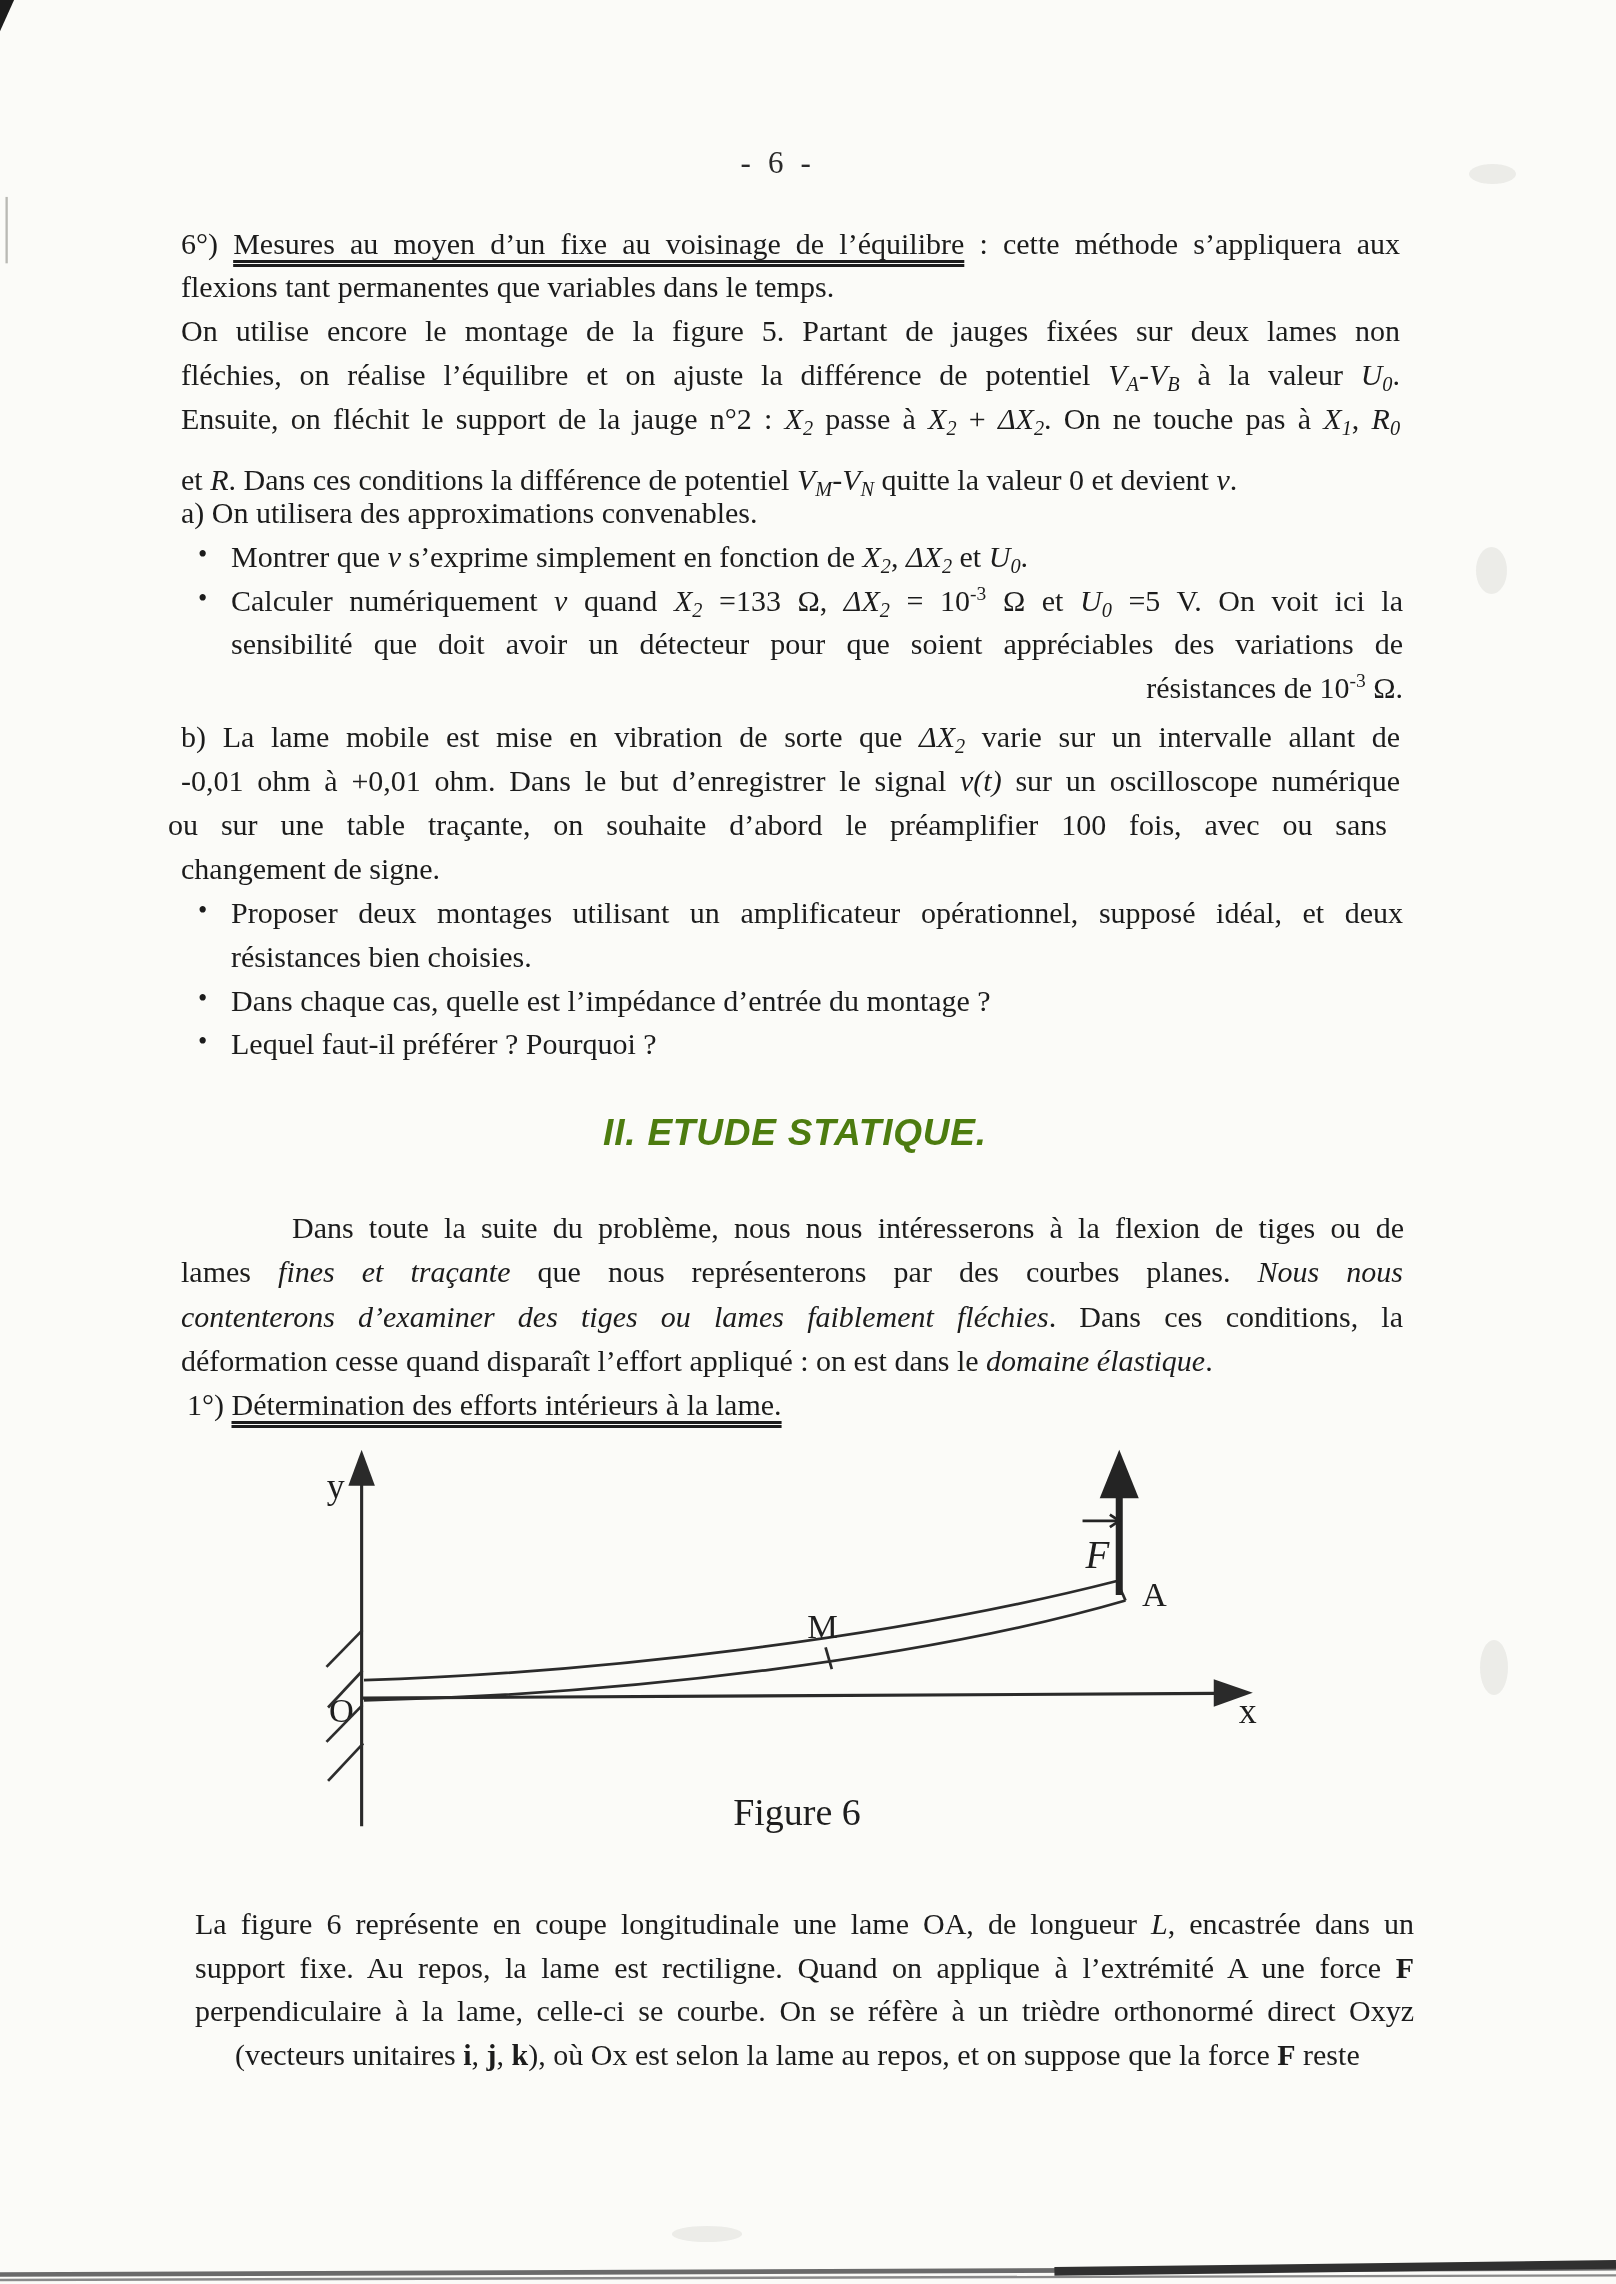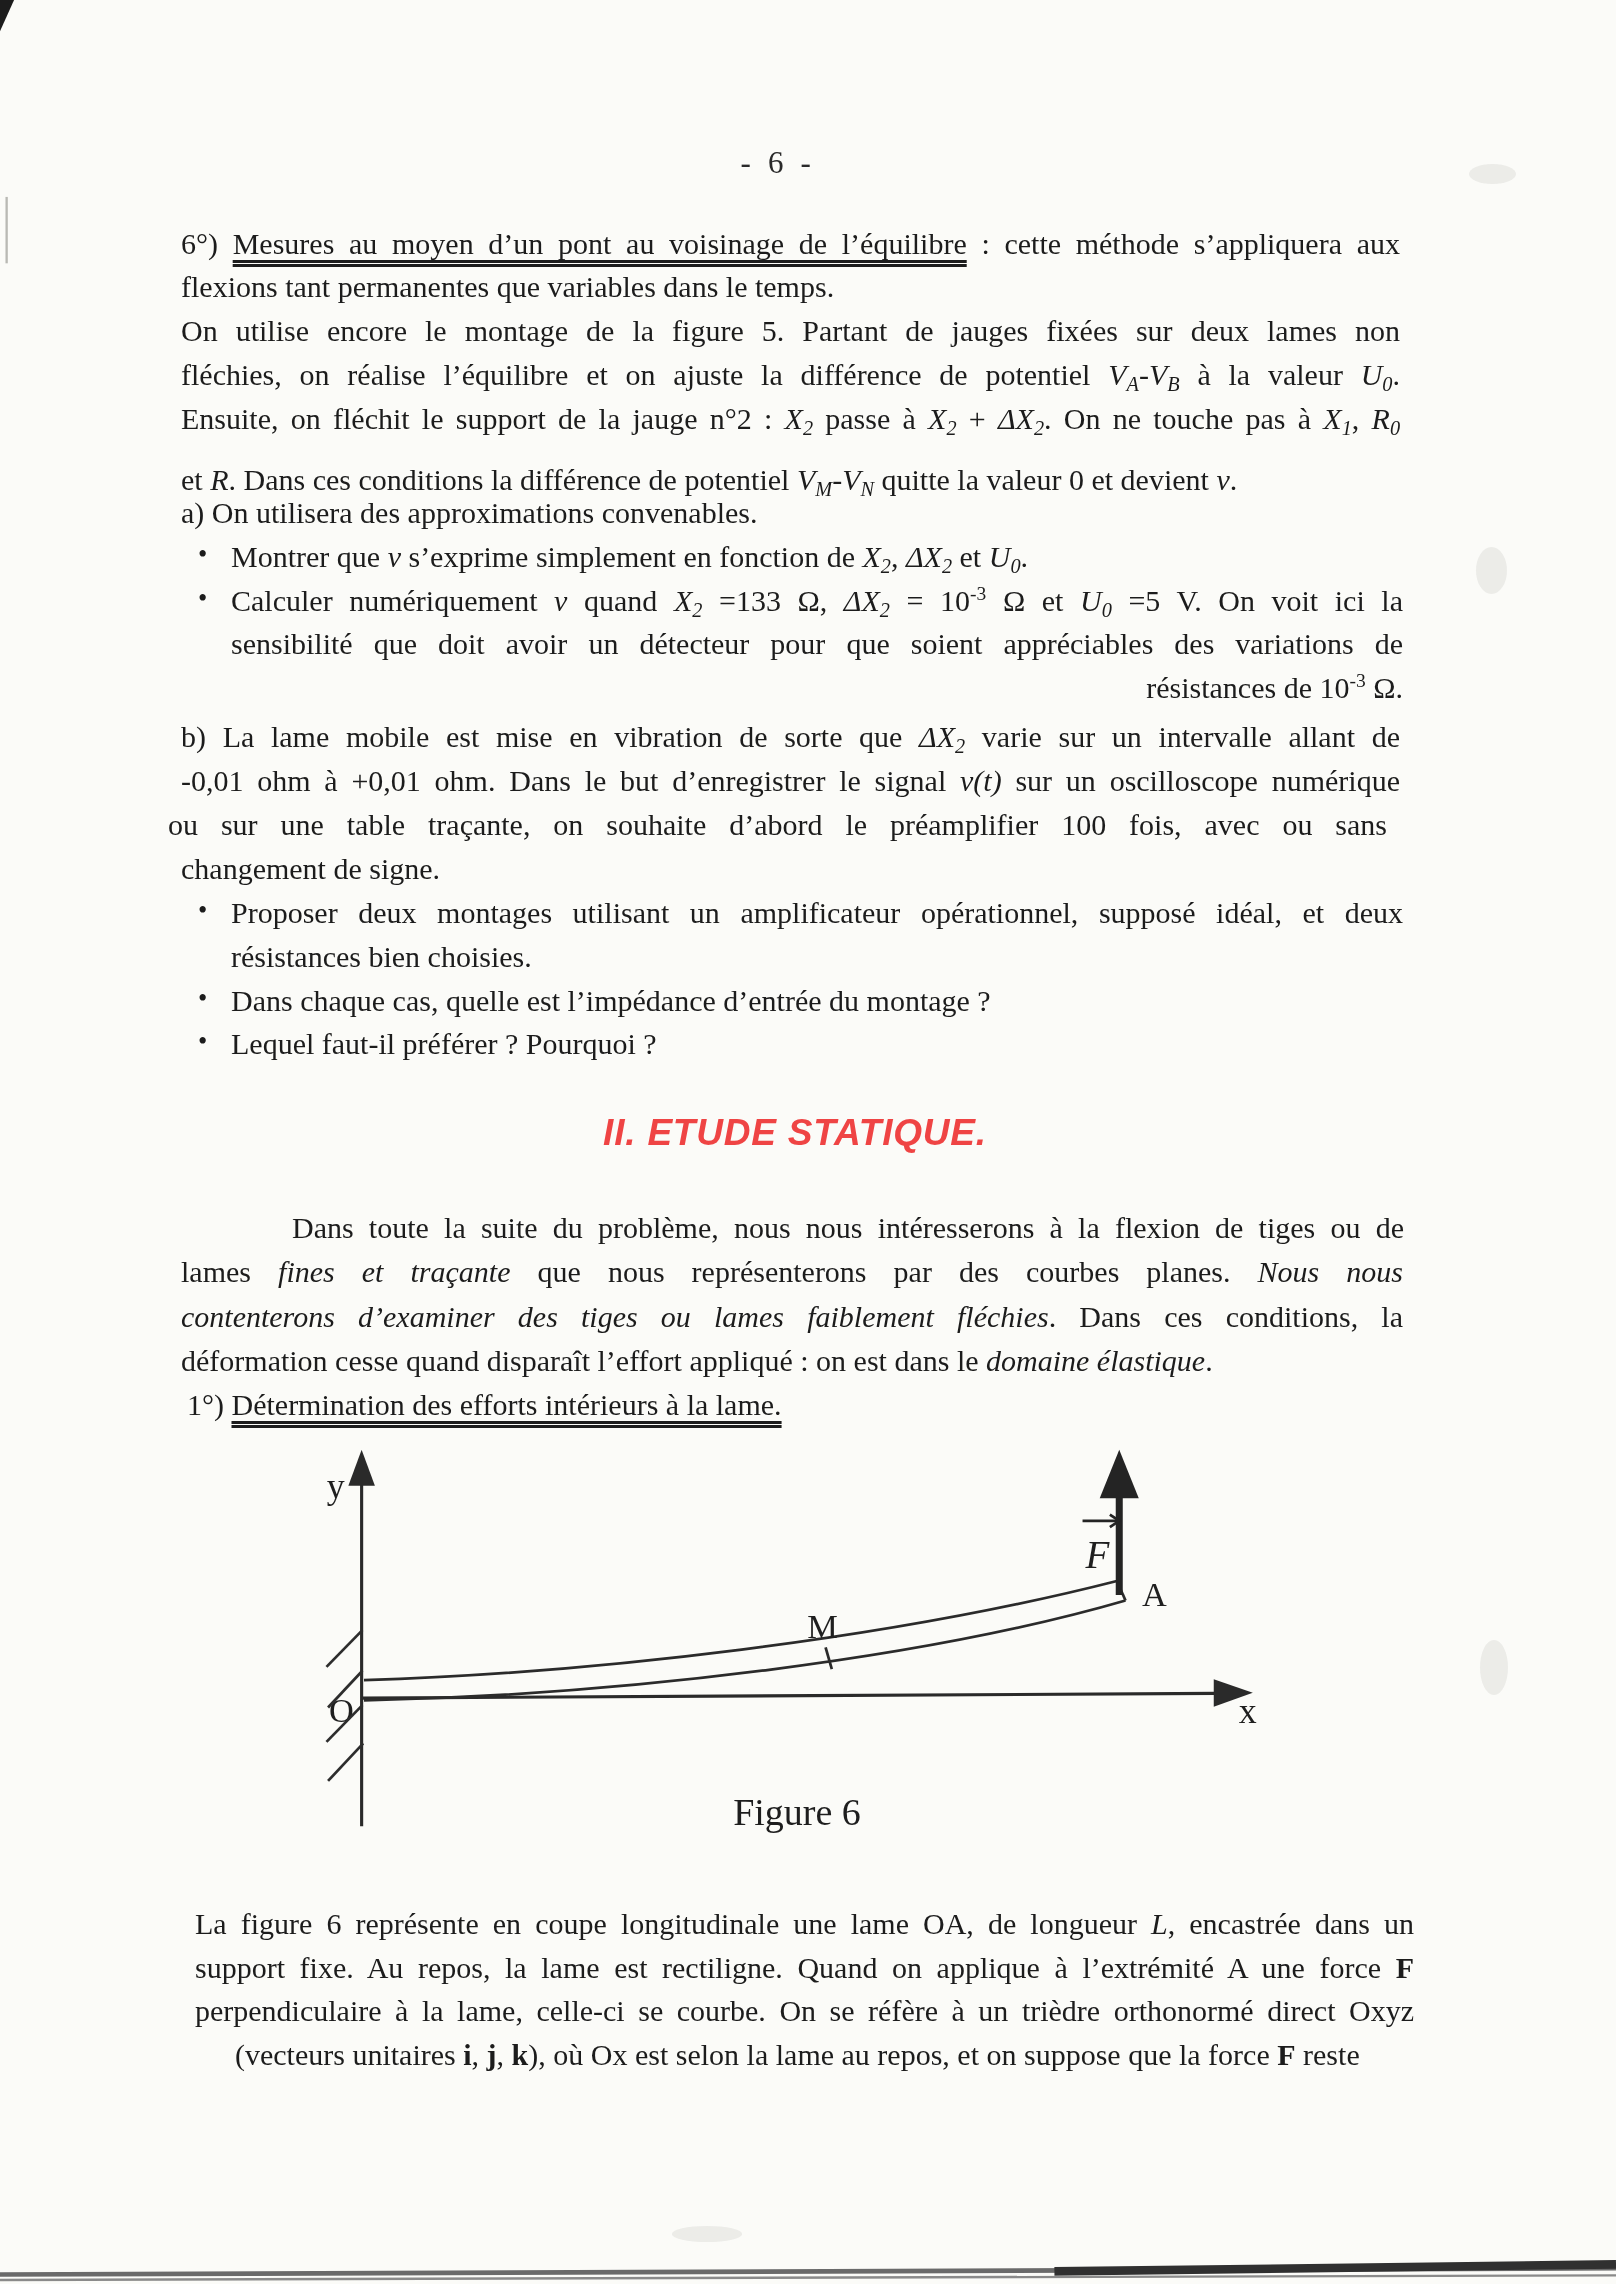--- a/index.html
+++ b/index.html
@@ -15,32 +15,32 @@
   .j{text-align:justify;text-align-last:justify;}
   i{font-style:italic;}
   b{font-weight:bold;}
   u{text-decoration-line:underline;text-decoration-style:double;text-decoration-thickness:3.1px;text-underline-offset:5.5px;}
   sub{font-size:20.3px;vertical-align:-6.2px;line-height:0;}
   sup{font-size:19.5px;vertical-align:11px;line-height:0;}
   .blt{position:absolute;left:-33px;top:-2.3px;font-size:26.6px;}
   .pageno{position:absolute;font-size:31px;letter-spacing:4.7px;color:#2a2a2a;}
   .h2{
     position:absolute;font-family:"Liberation Sans", sans-serif;
-    font-weight:bold;font-style:italic;font-size:37px;color:#ef4444;letter-spacing:0.8px;
+    font-weight:bold;font-style:italic;font-size:37px;color:#4d7c0f;letter-spacing:0.8px;
   }
   .figcap{position:absolute;font-size:38px;color:#1e1e1e;}
   .smudge{position:absolute;background:#d9d9d4;opacity:.45;border-radius:50%;}
   svg{position:absolute;left:0;top:0;}
 </style>
 </head>
 <body>
 
 <div class="pageno" style="left:700px;top:145px;width:156px;text-align:center;">- 6 -</div>
 
-<div class="ln j" style="left:181px;top:223px;width:1219px;">6°)  <u>Mesures au moyen d’un pont au voisinage de l’équilibre</u> : cette méthode s’appliquera aux</div>
+<div class="ln j" style="left:181px;top:223px;width:1219px;">6°)  <u>Mesures au moyen d’un fixe au voisinage de l’équilibre</u> : cette méthode s’appliquera aux</div>
 <div class="ln" style="left:181px;top:266px;width:1219px;">flexions tant permanentes que variables dans le temps.</div>
 <div class="ln j" style="left:181px;top:310px;width:1219px;">On utilise encore le montage de la figure 5. Partant de jauges fixées sur deux lames non</div>
 <div class="ln j" style="left:181px;top:354px;width:1219px;">fléchies, on réalise l’équilibre et on ajuste la différence de potentiel <i>V</i><i><sub>A</sub></i>-<i>V</i><i><sub>B</sub></i> à la valeur <i>U</i><i><sub>0</sub></i>.</div>
 <div class="ln j" style="left:181px;top:398px;width:1219px;">Ensuite, on fléchit le support de la jauge n°2 : <i>X</i><i><sub>2</sub></i> passe à <i>X</i><i><sub>2</sub></i> + <i>ΔX</i><i><sub>2</sub></i>. On ne touche pas à <i>X</i><i><sub>1</sub></i>, <i>R</i><i><sub>0</sub></i></div>
 <div class="ln" style="left:181px;top:459px;width:1219px;">et <i>R</i>. Dans ces conditions la différence de potentiel <i>V</i><i><sub>M</sub></i>-<i>V</i><i><sub>N</sub></i> quitte la valeur 0 et devient <i>v</i>.</div>
 
 <div class="ln" style="left:181px;top:492px;width:1219px;">a)  On utilisera des approximations convenables.</div>
 
 <div class="ln" style="left:231px;top:536px;width:1172px;">
   <span class="blt">•</span><span>Montrer que <i>v</i> s’exprime simplement en fonction de <i>X</i><i><sub>2</sub></i>, <i>ΔX</i><i><sub>2</sub></i> et <i>U</i><i><sub>0</sub></i>.</span>

